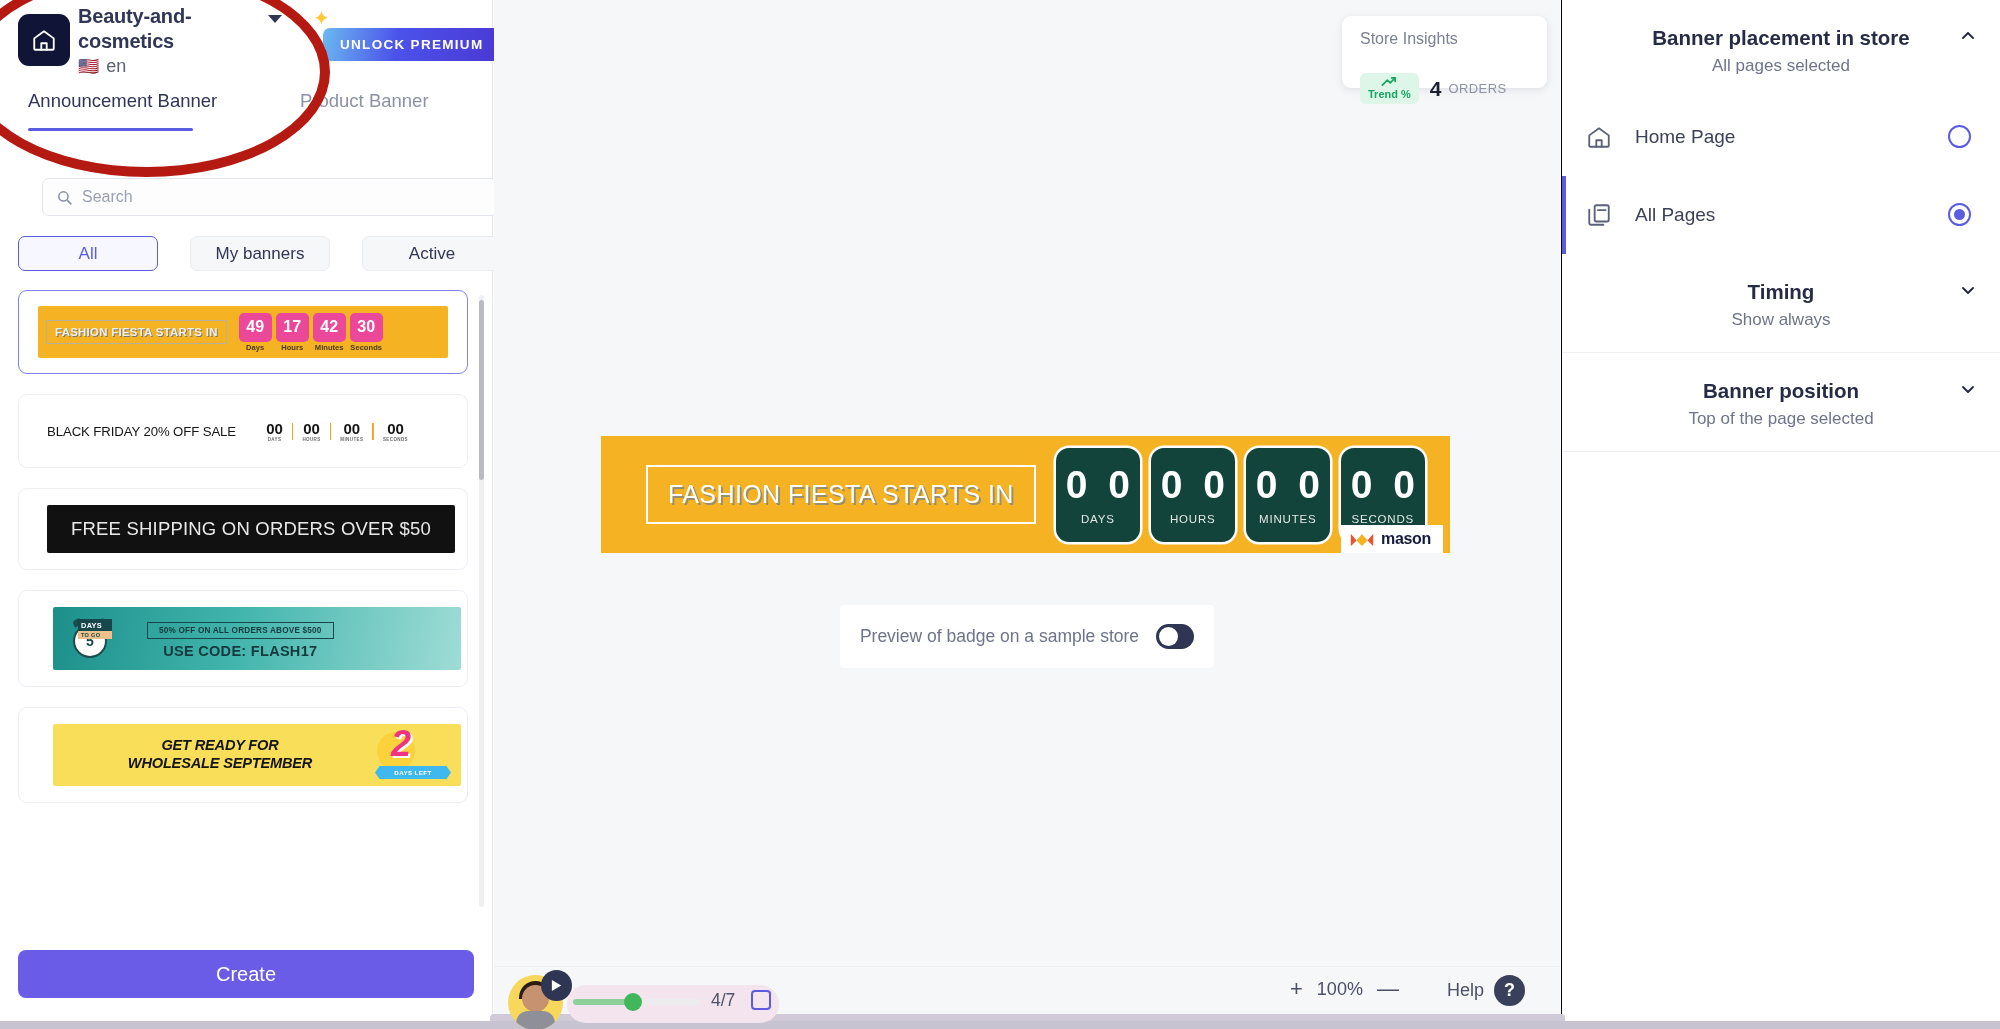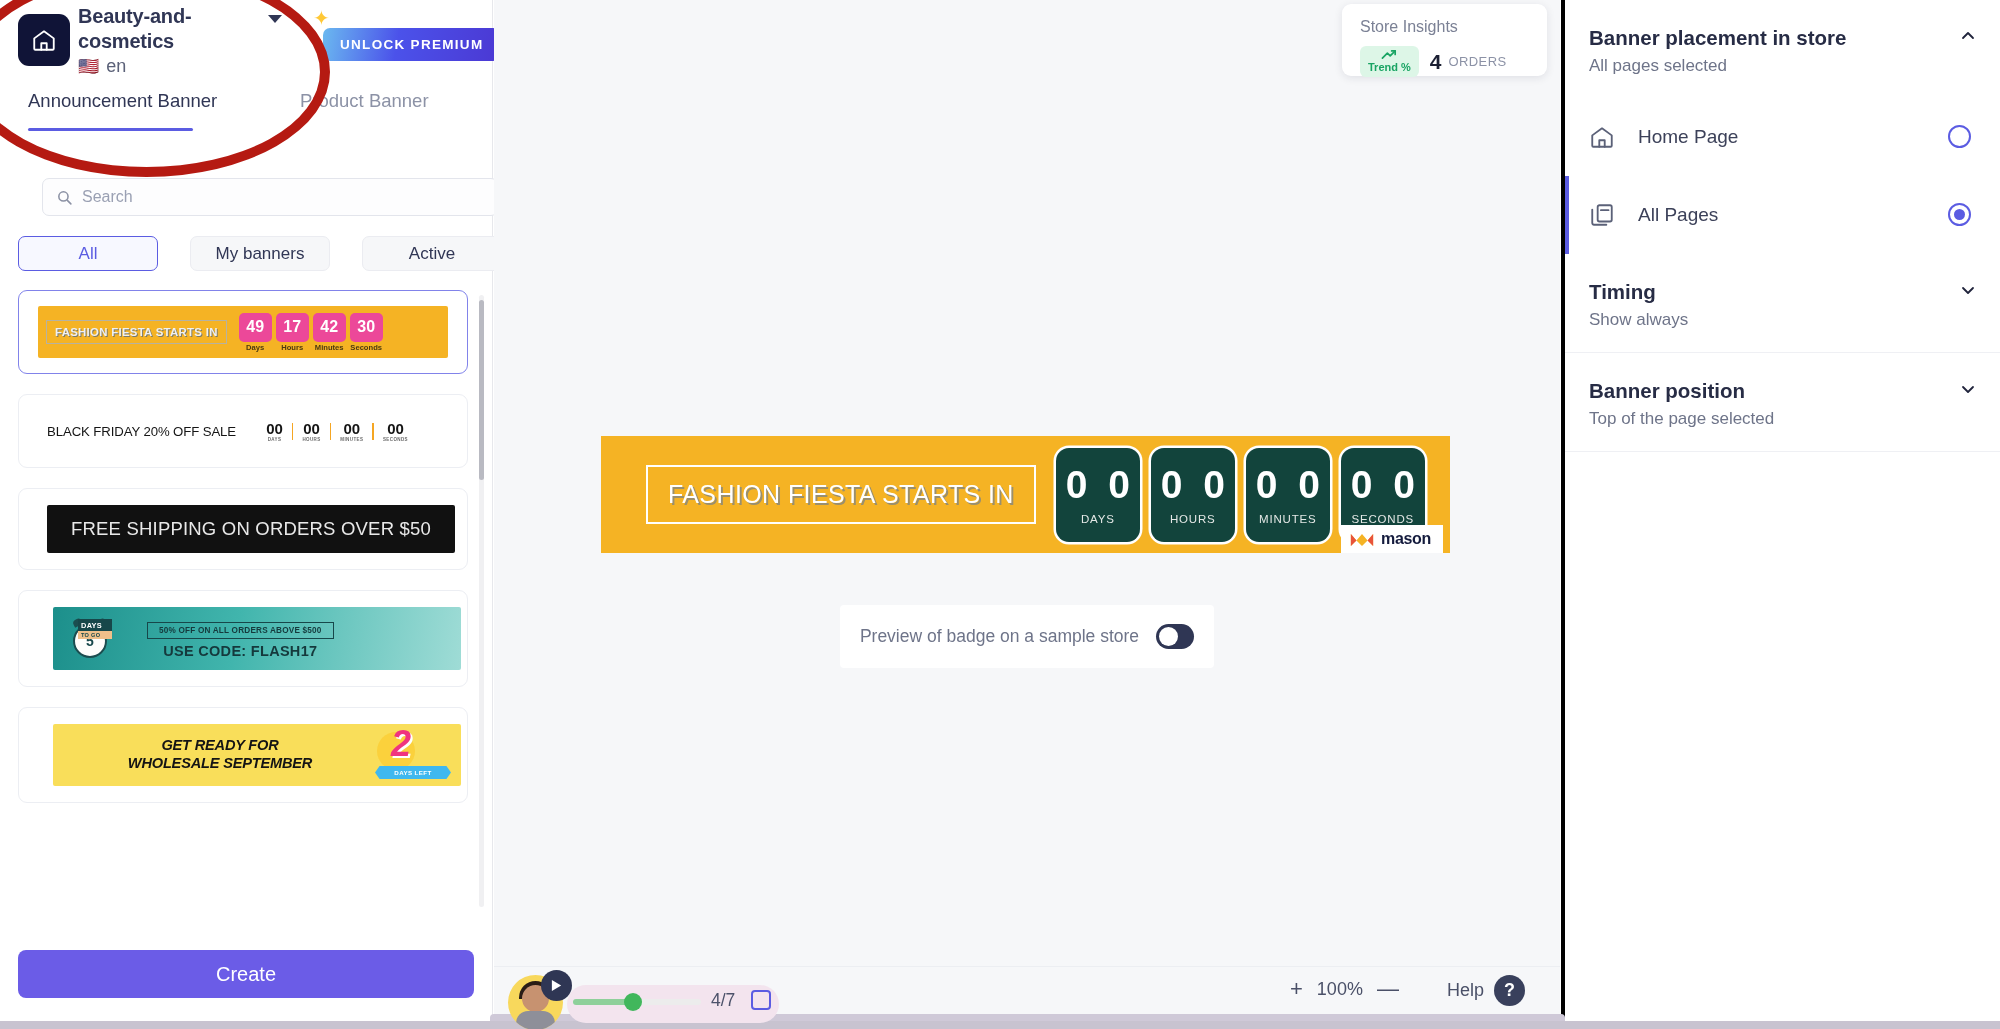--- a/index.html
+++ b/index.html
@@ -242,27 +242,27 @@
   }
 
   
   .canvas {
     position: absolute; left: 494px; top: 0;
     width: 1066px; height: 1029px; background: #f6f7f9;
   }
 
   
   .insights {
-    position: absolute; left: 1342px; top: 4px;
+    position: absolute; left: 1342px; top: 16px;
     width: 205px; height: 72px; background: #fff; border-radius: 9px;
     box-shadow: 0 2px 9px rgba(30,30,60,.10);
     z-index: 20; padding: 14px 18px;
   }
   .ins-title { font-size: 16px; color: #7b8195; }
-  .ins-row { display: flex; align-items: center; margin-top: 10px; text-align: center; }
+  .ins-row { display: flex; align-items: center; margin-top: 25px; text-align: center; }
   .ins-trend {
     background: #ddf6e7; border-radius: 6px; padding: 3px 8px 4px;
     display: flex; flex-direction: column; align-items: center;
   }
   .ins-trend svg { width: 17px; height: 11px; }
   .ins-trend span { font-size: 11px; color: #19a463; font-weight: 600; margin-top: 1px; }
   .ins-num { font-size: 21px; font-weight: 700; color: #1c2033; margin-left: 11px; }
   .ins-orders { font-size: 13px; color: #8c92a6; margin-left: 7px; letter-spacing: .4px; }
 
   
@@ -384,21 +384,22 @@
   .help-circle {
     width: 31px; height: 31px; border-radius: 50%; background: #39405c;
     color: #fff; font-size: 18px; font-weight: 700;
     display: flex; align-items: center; justify-content: center; cursor: pointer;
   }
 
   
   .rpanel {
     position: absolute; left: 1561px; top: 0;
     width: 439px; height: 1029px; background: #ffffff;
-    border-left: 4px solid #000000;
+    border-left: 1px solid #000000;
+    text-align: center;
   }
   .rsec { position: relative; padding: 26px 24px 22px; }
   .rsec.bordered { border-bottom: 1px solid #eff0f4; }
   .rsec-title { font-size: 20.5px; font-weight: 700; color: #272c45; }
   .rsec-sub { font-size: 17px; color: #6e7489; margin-top: 6px; }
   .chev {
     position: absolute; right: 24px; top: 28px;
     width: 16px; height: 16px; cursor: pointer;
   }
   .opt-row {

